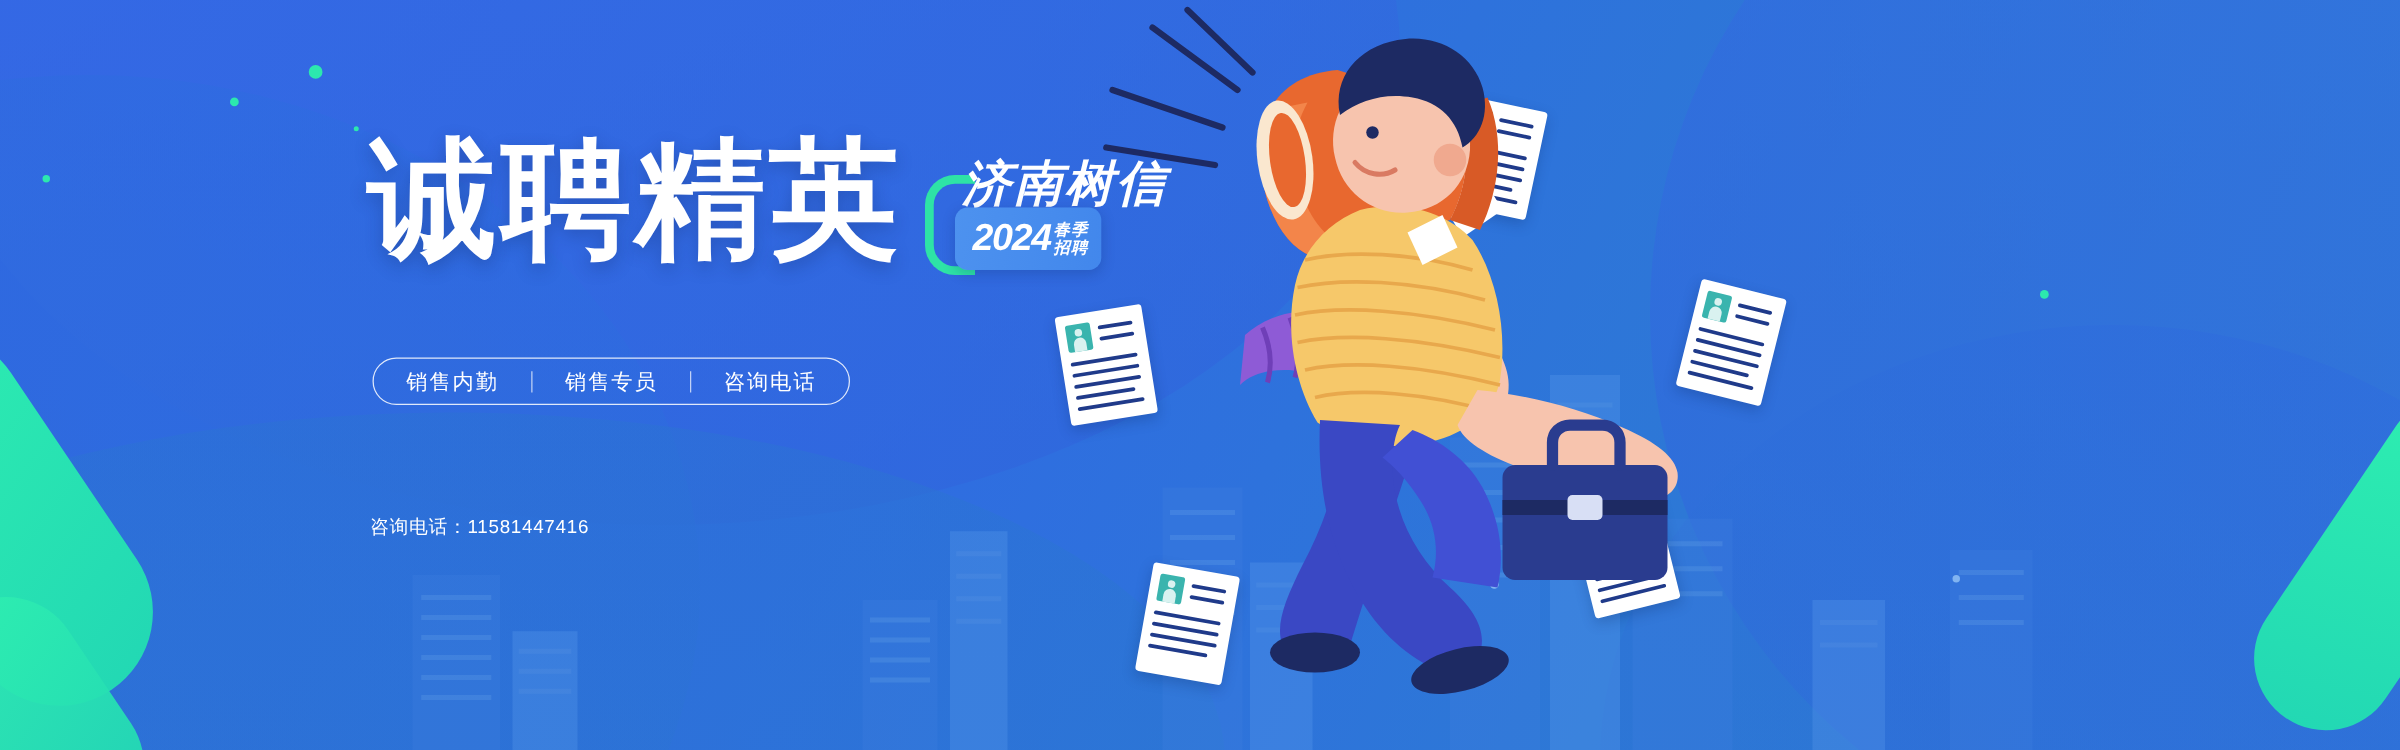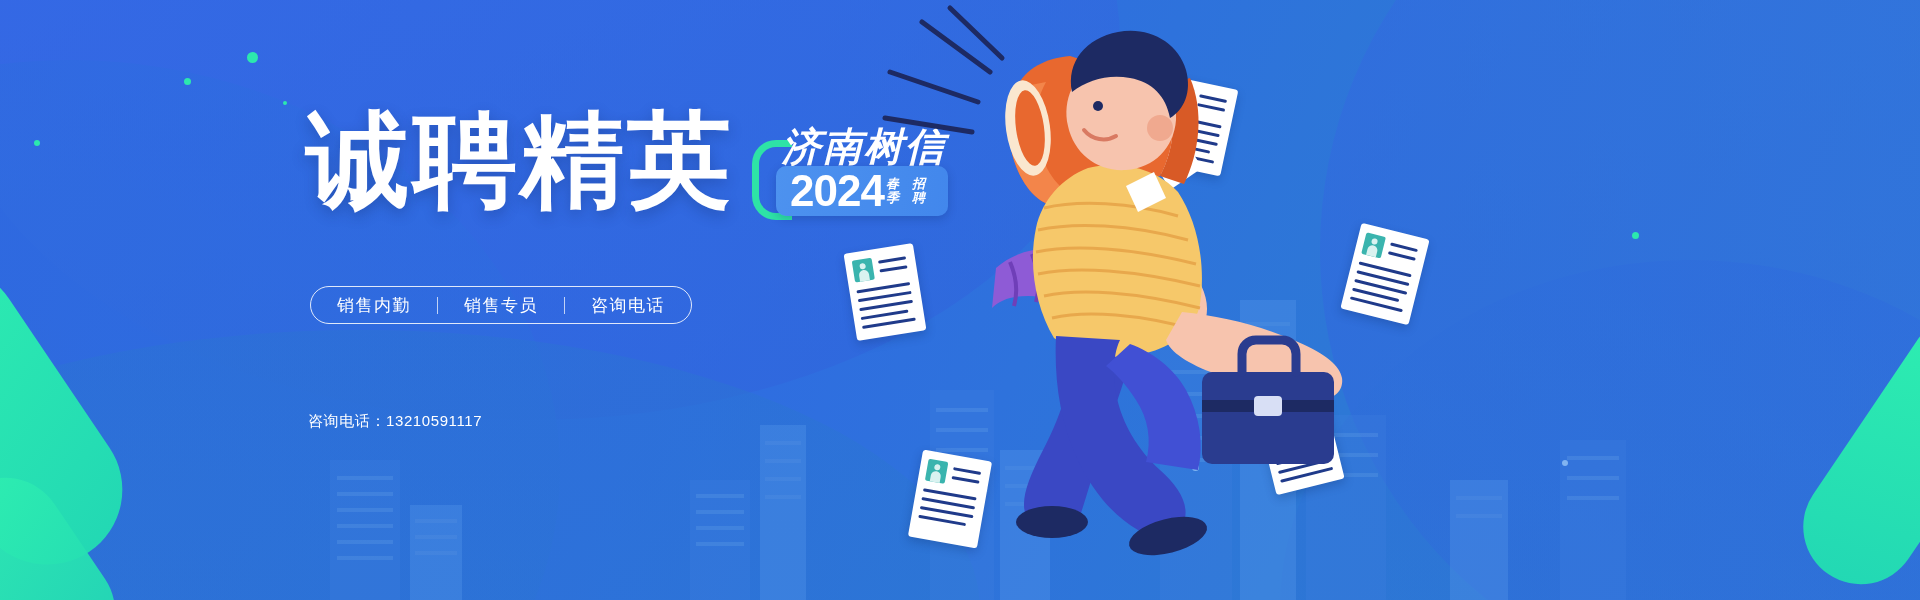--- a/index.html
+++ b/index.html
@@ -61,21 +61,21 @@
   .city { position:absolute; left:0; bottom:0; width:1920px; height:330px; opacity:.30; }
   .bldg { position:absolute; bottom:0; background:#4f93e8; }
   .bldg .win-row {
     position:absolute; left:10%; right:10%; height:4px;
     background:#7fb5f0; opacity:.75;
   }
   .bldg.dark { background:#3f7fe0; }
   .bldg.light { background:#5c9dee; }
 
   
-  .content { position:absolute; left:16px; top:0; width:1000px; height:567px; }
+  .content { position:absolute; left:4px; top:0; width:1000px; height:567px; }
 
   .headline-row {
     position:absolute; left:290px; top:108px;
     display:flex; align-items:flex-start;
   }
   .headline {
     font-size:104px; font-weight:bold; color:#ffffff;
     letter-spacing:3px; line-height:1;
     text-shadow:0 5px 14px rgba(16,40,100,.30);
     white-space:nowrap;
@@ -101,25 +101,25 @@
   }
   .year-badge {
     position:absolute; left:28px; top:50px;
     height:50px; padding:0 10px 0 14px;
     background:linear-gradient(100deg,#4d92ef 0%,#4287ec 100%);
     border-radius:10px;
     display:flex; align-items:center;
     box-shadow:0 3px 10px rgba(10,35,90,.22);
   }
   .year-num {
-    font-size:44px; font-weight:bold; color:#ffffff;
-    line-height:1; letter-spacing:-1px;text-align:right;
+    font-size:30px; font-weight:bold; color:#ffffff;
+    font-style:italic; line-height:1; letter-spacing:-1px;text-align:right;
   }
   .year-sub {
-    margin-left:2px; display:flex; flex-direction:row;
+    margin-left:2px; display:flex; flex-direction:column;
     justify-content:flex-end; line-height:1.05;
   }
   .year-sub span {
     font-size:13px; color:#ffffff; font-weight:bold;
     font-style:italic; letter-spacing:1px;
   }
 
   .subheading {
     position:absolute; left:292px; top:207px;
     font-size:54px; color:#ffffff; font-style:italic;
@@ -293,21 +293,21 @@
 
     <div class="jobs-pill">
       <span class="job-item">销售内勤</span>
       <span class="job-sep"></span>
       <span class="job-item">销售专员</span>
       <span class="job-sep"></span>
       <span class="job-item">咨询电话</span>
     </div>
 
     <div class="footer-row">
-      <span class="footer-item">咨询电话：13210591117</span>
+      <span class="footer-item">咨询电话：11581447416</span>
       <span class="footer-gap"></span>
     </div>
   </div>
 
   <div class="illus">
 
     <div class="paper" style="left:330px; top:82px; transform:rotate(12deg);">
       <div class="photo"></div>
       <div class="ln" style="left:33px; top:12px; width:28px;"></div>
       <div class="ln" style="left:33px; top:21px; width:28px;"></div>

